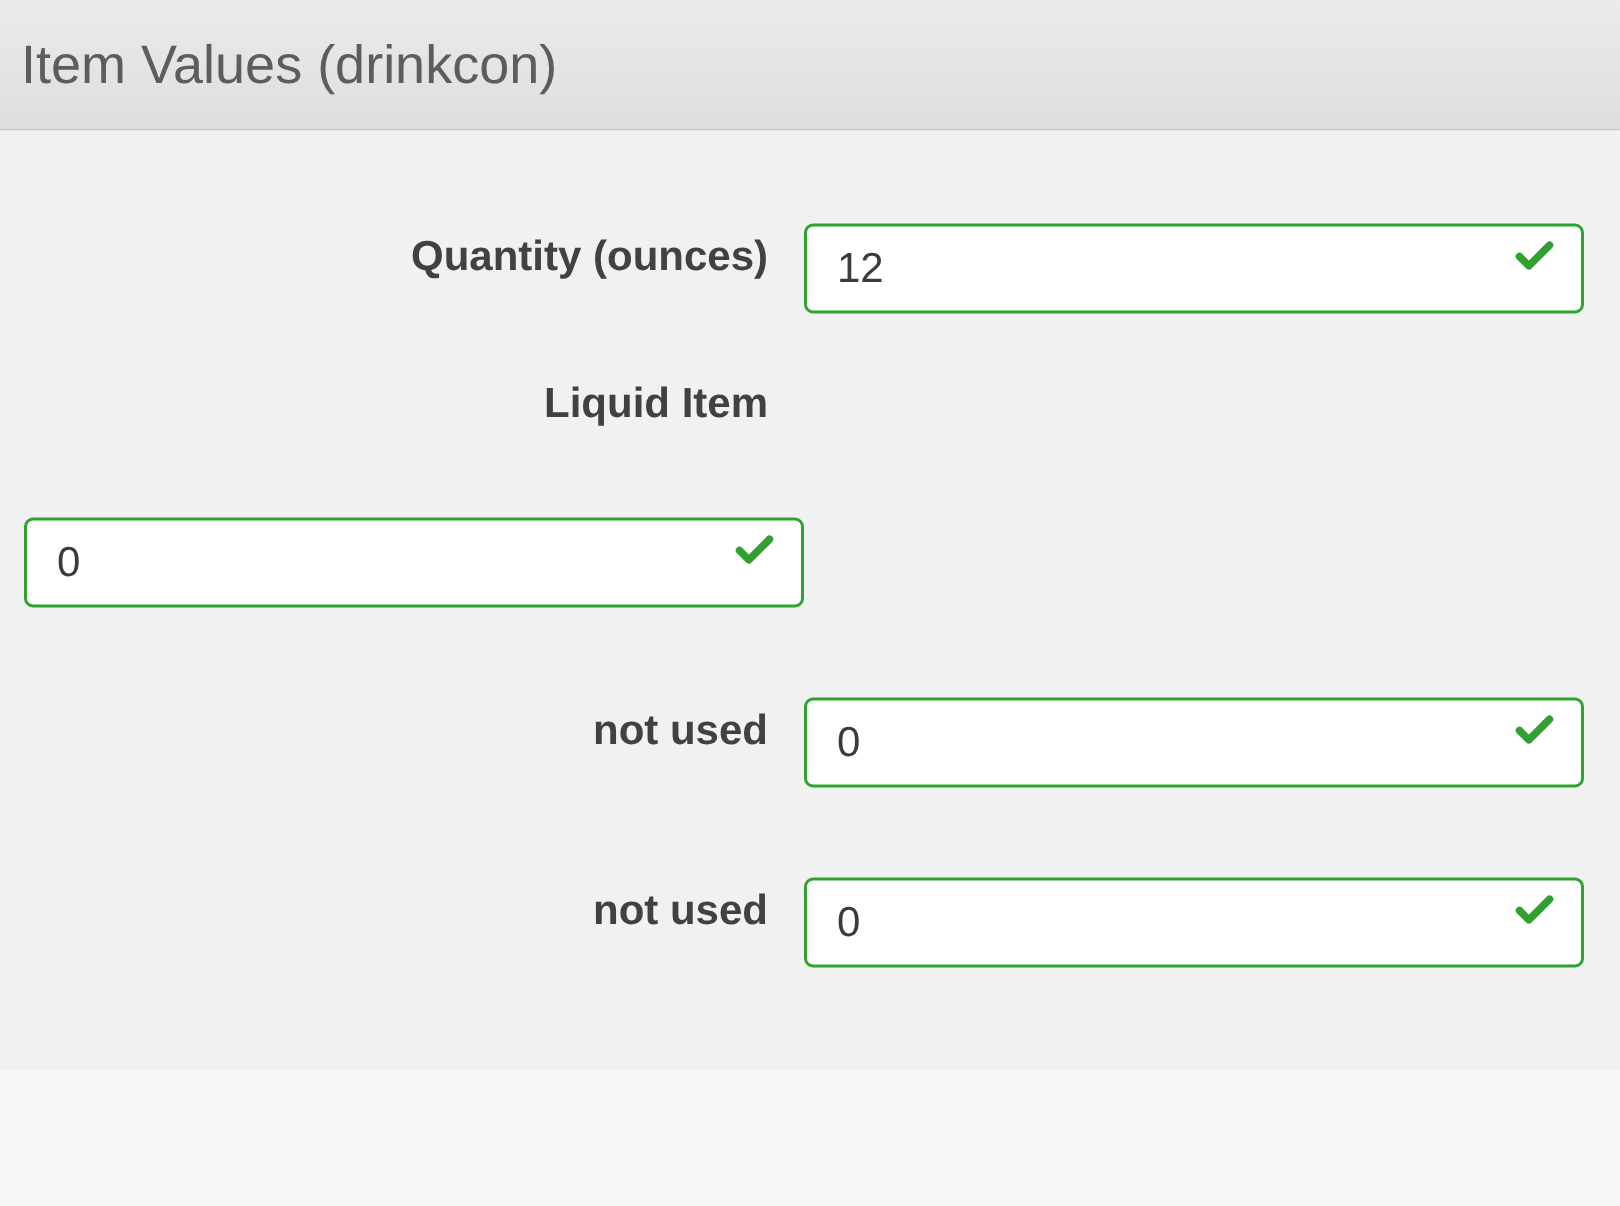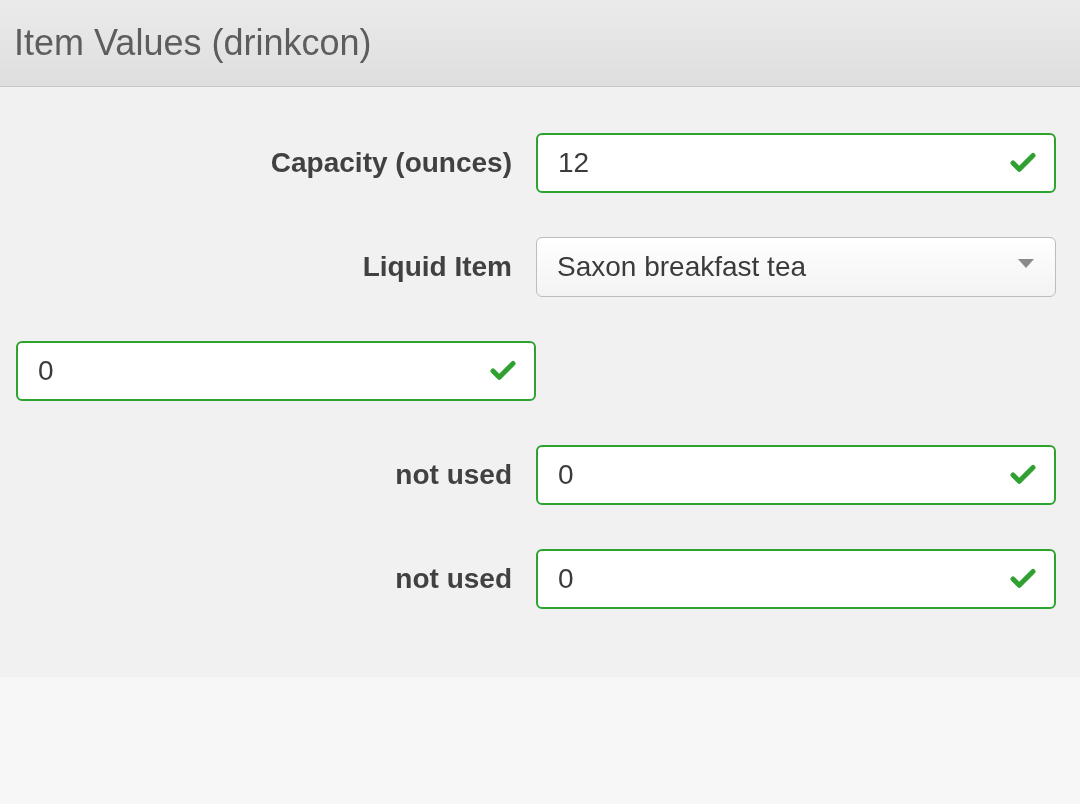--- a/index.html
+++ b/index.html
@@ -48,20 +48,21 @@
     .text-input {
       width: 100%;
       height: 60px;
       font-size: 28px;
       color: #3b3b3b;
       padding: 0 60px 0 20px;
       border: 2px solid #2fa32f;
       border-radius: 6px;
       background: #fff;
       outline: none;
+      margin-top: 16px;
     }
     .check-icon {
       position: absolute;
       right: 18px;
       top: 50%;
       transform: translateY(-50%);
       width: 30px;
       height: 30px;
       color: #30a030;
       pointer-events: none;
@@ -97,44 +98,38 @@
 <body>
 
 <div class="panel-header">
   <h2>Item Values (drinkcon)</h2>
 </div>
 
 <div class="panel-body">
 
   <div class="form-row">
     <div class="label-col">
-      <span class="field-label">Capacity (ounces)</span>
+      <span class="field-label">Quantity (ounces)</span>
     </div>
     <div class="input-col">
       <div class="input-wrap">
         <input class="text-input" type="text" value="12" style="">
         <span class="check-icon">
           <svg viewBox="0 0 24 24" width="30" height="30">
               <path fill="none" stroke="currentColor" stroke-width="4" stroke-linecap="round" stroke-linejoin="round" d="M4 12l5 5L20 6"></path>
             </svg>
         </span>
       </div>
     </div>
   </div>
 
 
   <div class="form-row">
     <div class="label-col">
       <span class="field-label">Liquid Item</span>
-    </div>
-    <div class="input-col">
-      <div class="input-wrap">
-        <button type="button" class="select-input">Saxon breakfast tea</button>
-        <span class="caret-icon"></span>
-      </div>
     </div>
   </div>
 
   <div class="form-row">
     <div class="input-col">
       <div class="input-wrap">
         <input class="text-input" type="text" value="0" style="">
         <span class="check-icon">
           <svg viewBox="0 0 24 24" width="30" height="30">
               <path fill="none" stroke="currentColor" stroke-width="4" stroke-linecap="round" stroke-linejoin="round" d="M4 12l5 5L20 6"></path>

